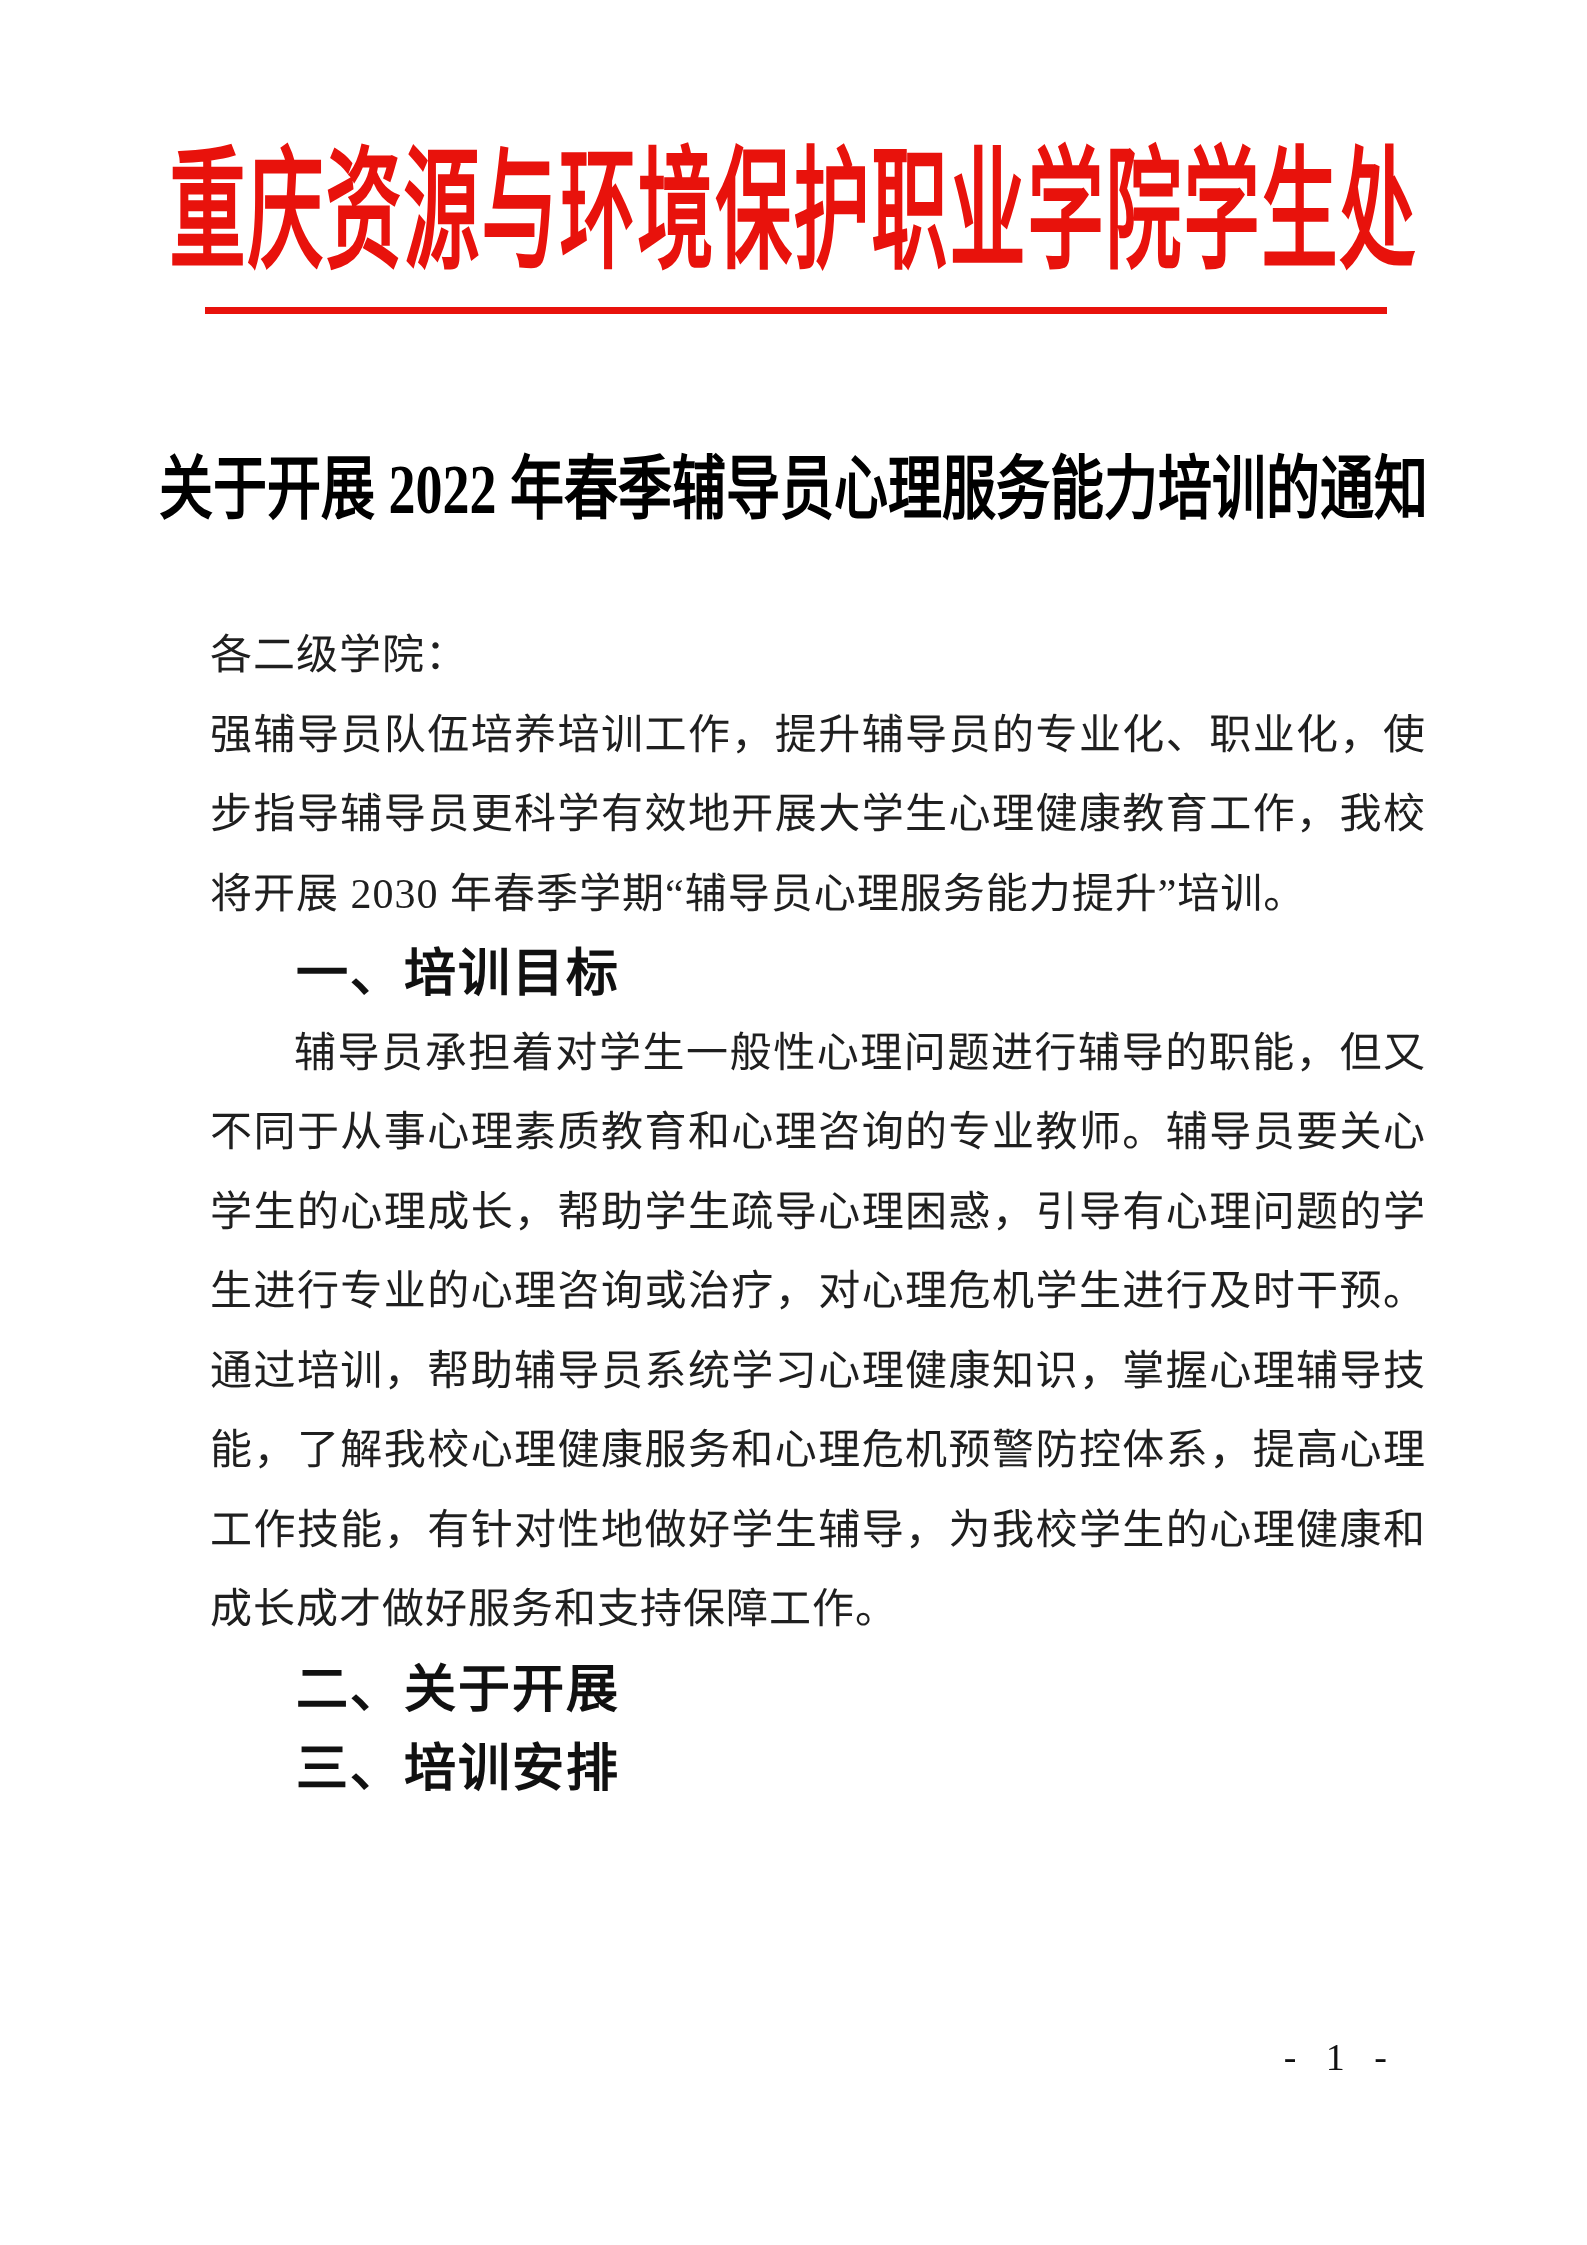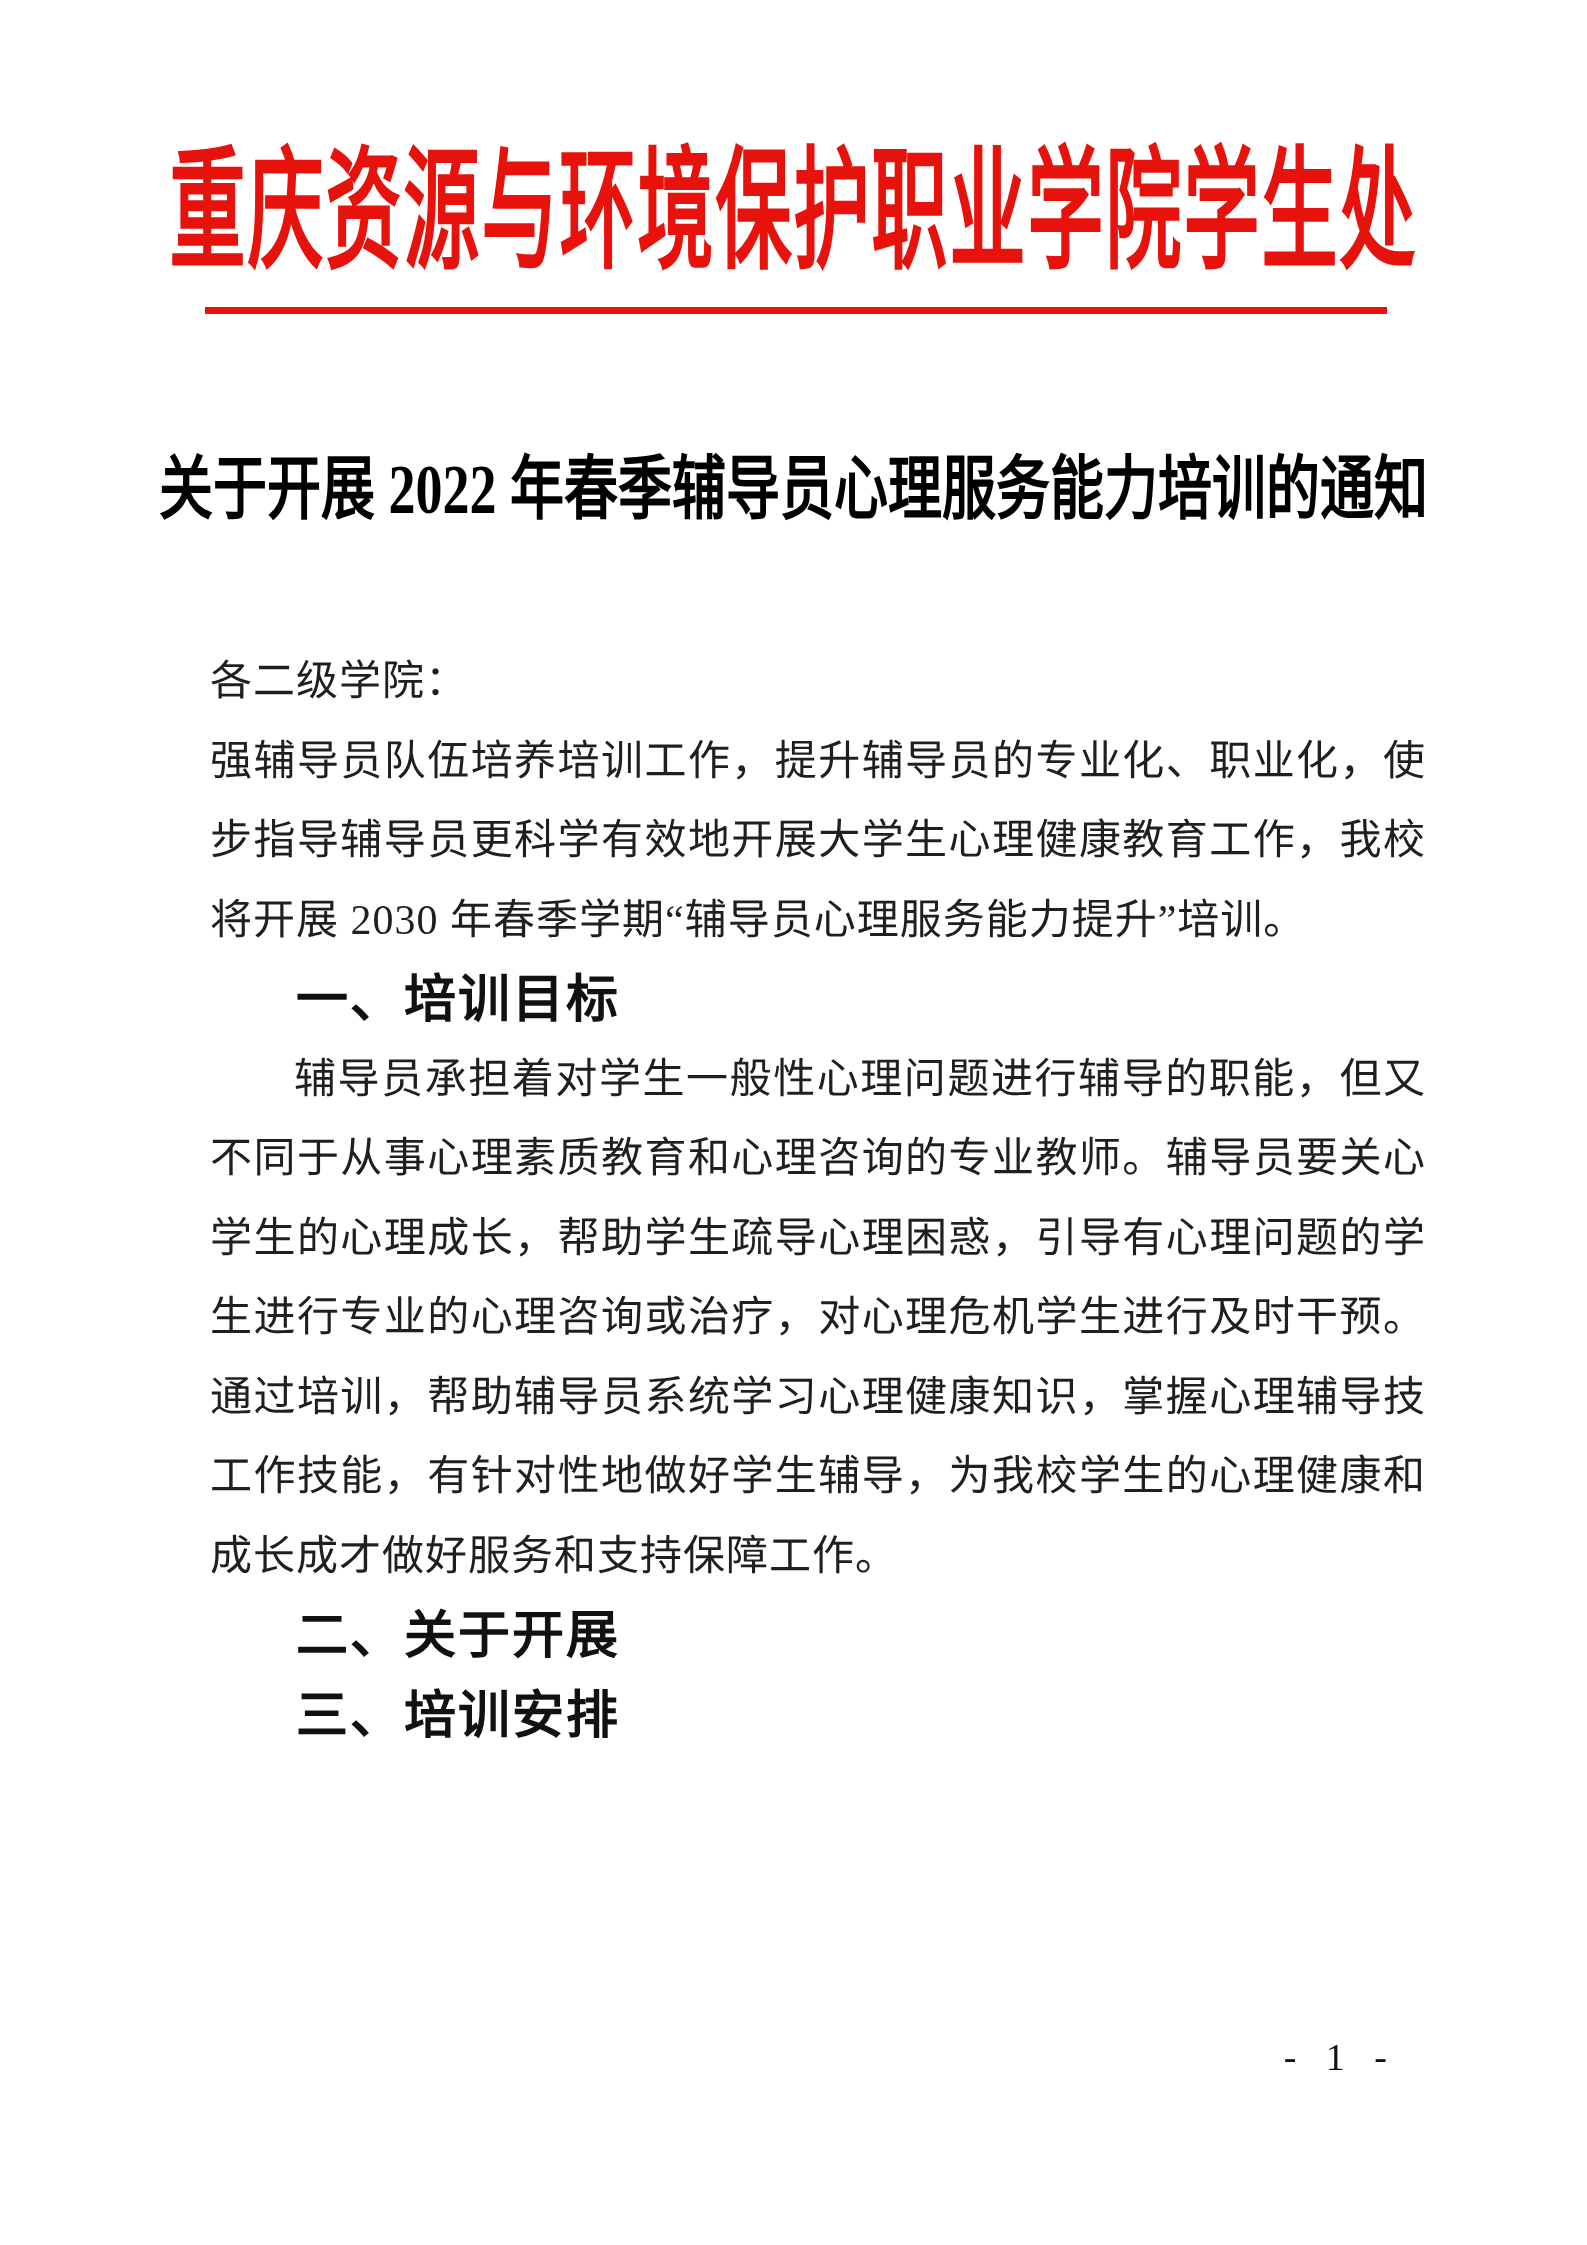--- a/index.html
+++ b/index.html
@@ -62,21 +62,21 @@
     font-weight: bold;
     color: #000000;
     transform: scaleY(1.3);
     transform-origin: 50% 50%;
     white-space: nowrap;
   }
 
   
   .body-block {
     position: absolute;
-    top: 642px;
+    top: 616px;
     left: 210px;
     width: 1216px;
     font-size: 42px;
     letter-spacing: 1px;
     color: var(--ink);
   }
   .line {
     height: 79.5px;
     line-height: 79.5px;
     white-space: nowrap;
@@ -128,20 +128,21 @@
     <div class="line full">步指导辅导员更科学有效地开展大学生心理健康教育工作，我校</div>
     <div class="line">将开展 2030 年春季学期“辅导员心理服务能力提升”培训。</div>
 
     <div class="line heading">一、培训目标</div>
 
     <div class="line full indent">辅导员承担着对学生一般性心理问题进行辅导的职能，但又</div>
     <div class="line full">不同于从事心理素质教育和心理咨询的专业教师。辅导员要关心</div>
     <div class="line full">学生的心理成长，帮助学生疏导心理困惑，引导有心理问题的学</div>
     <div class="line full">生进行专业的心理咨询或治疗，对心理危机学生进行及时干预。</div>
     <div class="line full">通过培训，帮助辅导员系统学习心理健康知识，掌握心理辅导技</div>
+    <div class="line full">能，了解我校心理健康服务和心理危机预警防控体系，提高心理</div>
     <div class="line full">工作技能，有针对性地做好学生辅导，为我校学生的心理健康和</div>
     <div class="line">成长成才做好服务和支持保障工作。</div>
 
     <div class="line heading">二、关于开展</div>
 
 
     <div class="line heading">三、培训安排</div>
 
   </div>
 

